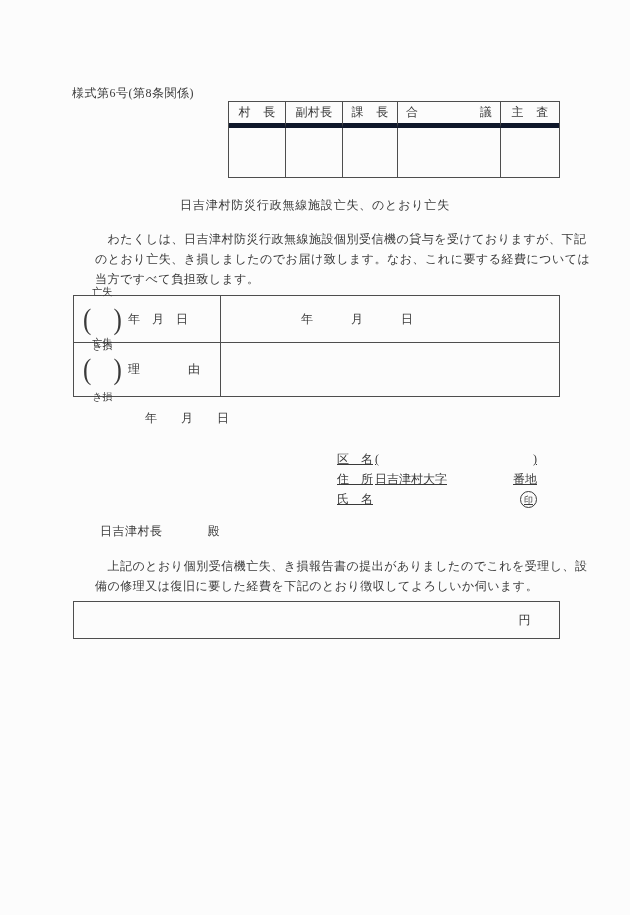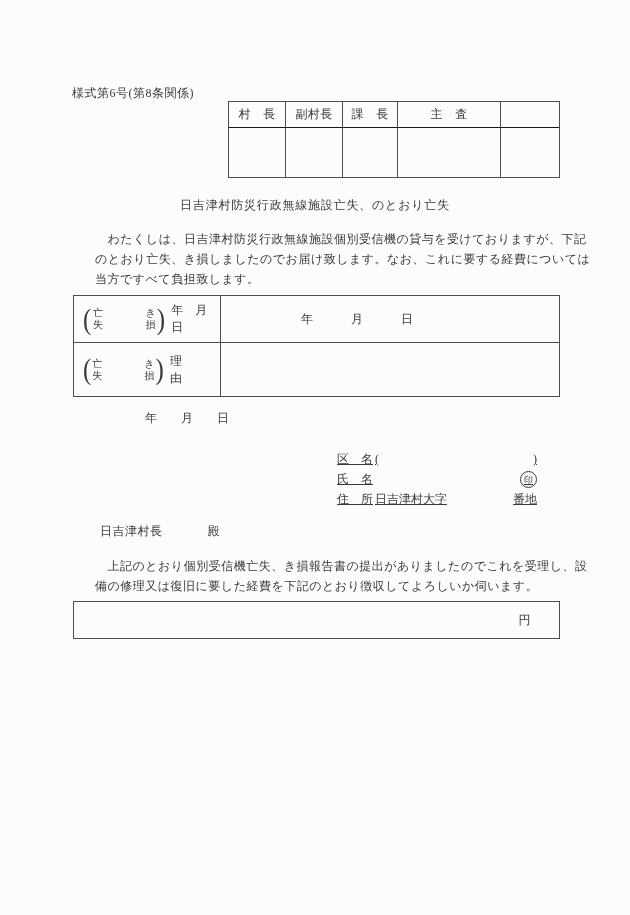--- a/index.html
+++ b/index.html
@@ -12,21 +12,21 @@
   
   .form-number{position:absolute;left:72px;top:85px;font-size:12px;}
 
   
   .approval{
     position:absolute;left:228px;top:101px;
     display:grid;grid-template-columns:57px 57px 55px 103px 58px;
     grid-template-rows:26px 49px;border:1px solid #4e4e4e;background:transparent;
   }
   .ap-cell{
-    border-right:1px solid #4e4e4e;border-bottom:1px solid #0f172a;
+    border-right:1px solid #4e4e4e;border-bottom:5px solid #0f172a;
     display:flex;align-items:center;justify-content:center;font-size:12px;letter-spacing:0.3px;
   }
   .ap-cell:nth-child(5n){border-right:none;}
   .ap-cell:nth-child(n+6){border-bottom:none;}
 
   
   .title{position:absolute;top:197px;left:0;width:100%;text-align:center;font-size:12px;letter-spacing:0.8px;}
 
   
   .para{position:absolute;left:71px;width:500px;line-height:20px;white-space:pre-line;font-size:12px;letter-spacing:0.5px;margin-left:24px;}
@@ -38,21 +38,21 @@
     position:absolute;left:73px;top:295px;width:485px;
     display:grid;grid-template-columns:147px 1fr;grid-template-rows:47px 53px;
     border:1px solid #4e4e4e;
   }
   .lt-cell{display:flex;align-items:center;}
   .lt-label{border-right:1px solid #4e4e4e;padding-left:9px;}
   .lt-r1{border-bottom:1px solid #4e4e4e;}
   .lt-value{padding-left:80px;}
   .bracket-group{display:flex;align-items:center;}
   .paren{font-size:25px;line-height:1;transform:scaleY(1.15);letter-spacing:0;font-weight:400;color:#3a3a3a;}
-  .stack{display:flex;flex-direction:row;font-size:10px;line-height:12px;letter-spacing:0;text-align:right;margin:0 1px;gap:42px;}
+  .stack{display:flex;flex-direction:column;font-size:10px;line-height:12px;letter-spacing:0;text-align:left;margin:0 1px;gap:42px;}
   .row-label{margin-left:6px;letter-spacing:0;}
 
   
   .date-line{position:absolute;left:145px;top:410px;letter-spacing:0;}
 
   
   .signature{position:absolute;left:337px;top:449px;line-height:20px;text-decoration:underline;}
   .sig-row{display:flex;}
   .sig-label{width:38px;letter-spacing:0;flex:0 0 38px;}
   .sig-content{width:162px;display:flex;justify-content:space-between;letter-spacing:0;}
@@ -81,20 +81,21 @@
 <body>
 
 <div class="page">
 
   <div class="form-number">様式第6号(第8条関係)</div>
 
   <div class="approval">
     <div class="ap-cell">村　長</div>
     <div class="ap-cell">副村長</div>
     <div class="ap-cell">課　長</div>
+    <div class="ap-cell">合　　　　　議</div>
     <div class="ap-cell">主　査</div>
     <div class="ap-cell"></div>
     <div class="ap-cell"></div>
     <div class="ap-cell"></div>
     <div class="ap-cell"></div>
     <div class="ap-cell"></div>
   </div>
 
   <div class="title">日吉津村防災行政無線施設亡失、のとおり亡失</div>
 
@@ -135,30 +136,30 @@
 
   <div class="signature">
     <div class="sig-row">
       <span class="sig-label">区　名</span>
       <span class="sig-content">
         <span>(</span>
         <span>)</span>
       </span>
     </div>
     <div class="sig-row">
-      <span class="sig-label">氏　名</span>
-      <span class="sig-content end">
-        <span class="seal">印</span>
-      </span>
-    </div>
-    <div class="sig-row">
       <span class="sig-label">住　所</span>
       <span class="sig-content">
         <span>日吉津村大字</span>
         <span>番地</span>
+      </span>
+    </div>
+    <div class="sig-row">
+      <span class="sig-label">氏　名</span>
+      <span class="sig-content end">
+        <span class="seal">印</span>
       </span>
     </div>
   </div>
 
   <div class="addressee">
     <span>日吉津村長</span><span class="honorific">殿</span>
   </div>
 
   <div class="para p2">　上記のとおり個別受信機亡失、き損報告書の提出がありましたのでこれを受理し、設
 備の修理又は復旧に要した経費を下記のとおり徴収してよろしいか伺います。</div>

